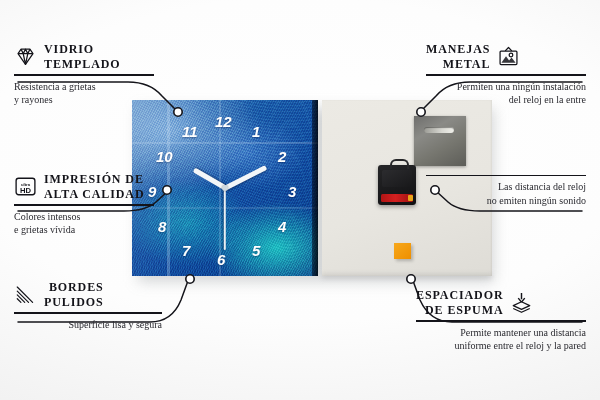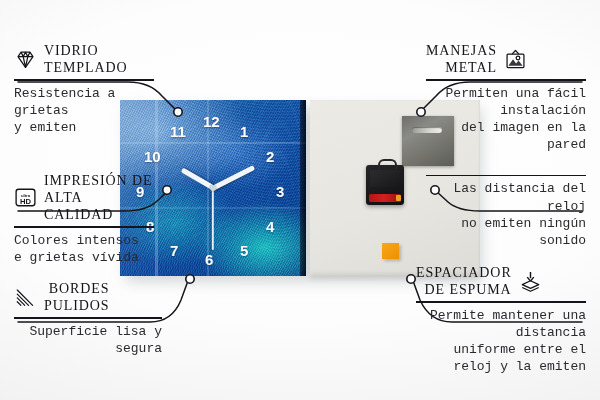--- a/index.html
+++ b/index.html
@@ -10,21 +10,21 @@
   }
   #stage{
     position:relative;width:600px;height:400px;
     background:
       radial-gradient(ellipse 120% 90% at 50% 40%, #ffffff 0%, #fdfdfd 45%, #f2f2f2 78%, #e6e6e6 100%);
     overflow:hidden;
   }
 
   
   #product{
-    position:absolute;left:120px;top:100px;width:340px;height:178px;
+    position:absolute;left:132px;top:100px;width:340px;height:178px;font-style:italic;
   }
   .panel-shadow{
     position:absolute;left:6px;top:8px;width:356px;height:174px;
     background:rgba(120,125,130,.30);
     filter:blur(7px);
   }
   #clock-panel{
     position:absolute;left:0;top:0;width:186px;height:176px;
     overflow:hidden;
     background:#1d5fa8;
@@ -114,25 +114,25 @@
   }
   #board-shadow-b{position:absolute;left:0;bottom:-5px;width:100%;height:7px;
     background:linear-gradient(180deg,rgba(120,120,120,.28),rgba(255,255,255,0));filter:blur(2px);}
 
   
   .callout{position:absolute;}
   .c-left{text-align:left;}
   .c-right{text-align:right;}
   .head{display:flex;align-items:center;gap:7px;}
   .c-right .head{justify-content:flex-start;}
-  .title{font-family:"Liberation Serif",serif;font-weight:400;
-    font-size:14px;letter-spacing:.9px;color:#14141a;line-height:1.22;
+  .title{font-family:"Liberation Serif",serif;font-weight:700;
+    font-size:12px;letter-spacing:.9px;color:#14141a;line-height:1.22;
     text-transform:uppercase;}
   .rule{height:1.4px;background:#14141a;margin:3px 0 4px 0;}
-  .desc{font-family:Liberation Mono, monospace;font-size:13px;color:#2a2a30;
+  .desc{font-family:Liberation Serif, serif;font-size:10px;color:#2a2a30;
     line-height:1.32;}
   .ico{width:23px;height:23px;flex:0 0 23px;display:block;}
 
   svg.connectors{position:absolute;left:0;top:0;width:600px;height:400px;pointer-events:none;}
 </style>
 </head>
 <body>
 
 <div id="stage">
 
@@ -210,21 +210,21 @@
           <path d="M9.6,9 L12,4.4 L14.4,9"></path>
         </g>
       </svg>
       <div>
         <div class="title">VIDRIO</div>
         <div class="title">TEMPLADO</div>
       </div>
     </div>
     <div class="rule"></div>
     <div class="desc">Resistencia a grietas</div>
-    <div class="desc">y emiten</div>
+    <div class="desc">y rayones</div>
   </div>
 
   <div class="callout c-left" style="left:14px;top:172px;width:140px;">
     <div class="head">
       <svg class="ico" viewBox="0 0 24 24">
         <rect x="2.2" y="3.4" width="19.6" height="17.2" rx="2.6" fill="none" stroke="#14141a" stroke-width="1.4"></rect>
         <text x="12" y="11" text-anchor="middle" font-family="Liberation Sans, sans-serif" font-size="4.4" font-weight="700" fill="#14141a">ultra</text>
         <text x="12" y="18.4" text-anchor="middle" font-family="Liberation Sans, sans-serif" font-size="8" font-weight="700" fill="#14141a">HD</text>
       </svg>
       <div>
@@ -265,42 +265,42 @@
       <svg class="ico" viewBox="0 0 24 24">
         <g fill="none" stroke="#14141a" stroke-width="1.3" stroke-linejoin="round">
           <path d="M8.6,6.2 L12,2.6 L15.4,6.2"></path>
           <rect x="3.2" y="6.4" width="17.6" height="14" rx="1"></rect>
           <path d="M4.6,18.4 L9.4,11.8 L12.6,16.2 L15.2,13 L19.4,18.4 Z" fill="#14141a" stroke="none" opacity=".85"></path>
           <circle cx="14.6" cy="10.4" r="1.9"></circle>
         </g>
       </svg>
     </div>
     <div class="rule"></div>
-    <div class="desc">Permiten una fácil instalación</div>
-    <div class="desc">del imagen en la pared</div>
+    <div class="desc">Permiten una ningún instalación</div>
+    <div class="desc">del reloj en la entre</div>
   </div>
 
   <div class="callout c-right" style="right:14px;top:172px;width:160px;">
     <div class="rule"></div>
     <div class="desc">Las distancia del reloj</div>
     <div class="desc">no emiten ningún sonido</div>
   </div>
 
-  <div class="callout c-right" style="right:14px;top:264px;width:170px;">
+  <div class="callout c-right" style="right:14px;top:288px;width:170px;">
     <div class="head">
       <div>
         <div class="title">ESPACIADOR</div>
         <div class="title">DE ESPUMA</div>
       </div>
       <svg class="ico" viewBox="0 0 24 24">
         <g fill="none" stroke="#14141a" stroke-width="1.3" stroke-linejoin="round">
           <path d="M12,2 L12,8.6 M12,11.6 L8.6,7.4 M12,11.6 L15.4,7.4" stroke-width="1.5"></path>
           <path d="M12,11.2 L20.6,15.2 L12,19.2 L3.4,15.2 Z"></path>
           <path d="M3.4,18.2 L12,22.2 L20.6,18.2"></path>
         </g>
       </svg>
     </div>
     <div class="rule"></div>
     <div class="desc">Permite mantener una distancia</div>
-    <div class="desc">uniforme entre el reloj y la emiten</div>
+    <div class="desc">uniforme entre el reloj y la pared</div>
   </div>
 
 </div>
 
 </body></html>

